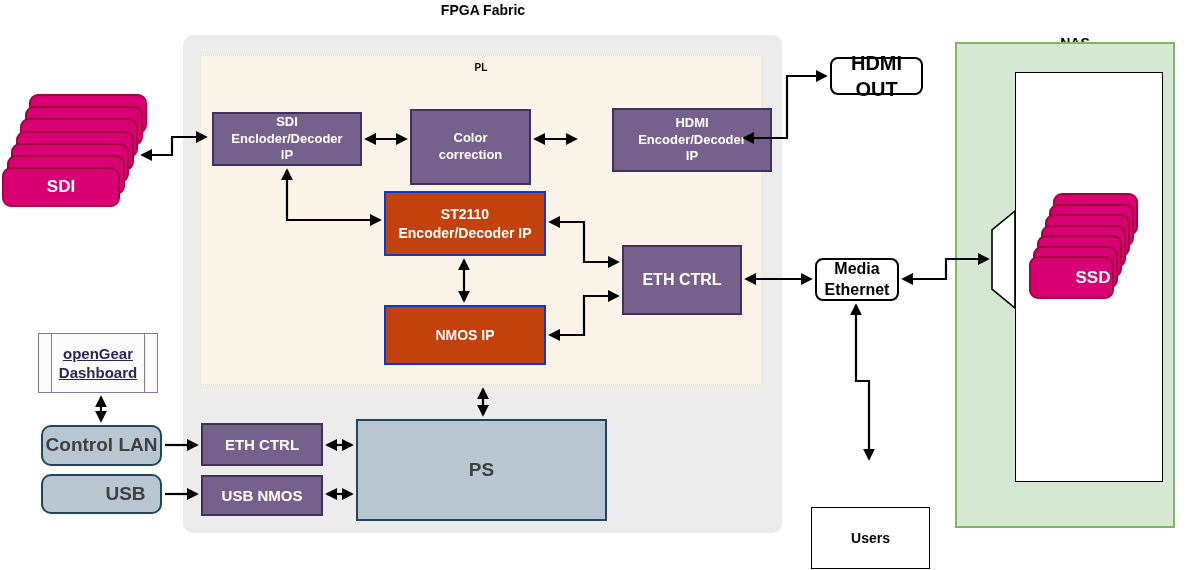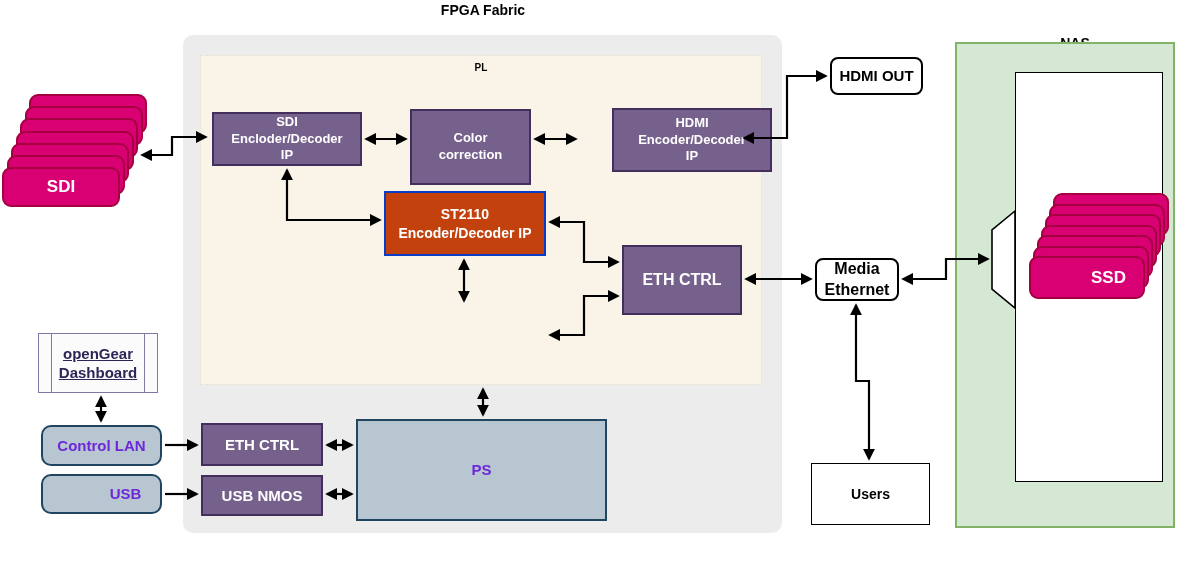--- a/index.html
+++ b/index.html
@@ -11,35 +11,35 @@
   .fabric{left:183px;top:35px;width:599px;height:498px;background:#ececec;border-radius:10px;}
   .pl{left:200px;top:55px;width:562px;height:330px;background:#f9f4e7;border:1px dotted #e4ddc8;}
   .pl-label{left:200px;top:62px;width:562px;font-size:10px;color:#000;}
   .nas{left:955px;top:42px;width:220px;height:486px;background:#d5e8d4;border:2px solid #82b366;}
   .nas-inner{left:1015px;top:72px;width:148px;height:410px;background:#fff;border:1.5px solid #000;}
   
   .blk{position:absolute;box-sizing:border-box;display:flex;align-items:center;justify-content:center;
        font-weight:bold;text-align:center;white-space:pre-line;line-height:1.3;}
   .purple{background:#76618c;border:2.5px solid #432f5b;color:#fff;font-size:13px;}
   .blue{background:#c2410c;border:2px solid #0a3bc6;color:#fff;font-size:14px;}
-  .steel{background:#b7c6d1;border:2.5px solid #20455e;color:#6d28d9;font-size:15px;}
+  .steel{background:#b7c6d1;border:2.5px solid #20455e;color:#404040;font-size:19px;}
   .rounded{border-radius:10px;}
   .plain{background:#fff;border:2px solid #000;color:#000;}
-  .thin{border-width:1.5px;}
+  .thin{border-width:1.5px;margin-top:44px;}
   
   .opengear{left:38px;top:333px;width:120px;height:60px;background:#fbfbfb;border:1.3px solid #8577a5;
             color:#2d2556;font-size:15px;text-decoration:underline;}
   .opengear::before,.opengear::after{content:"";position:absolute;top:0;bottom:0;width:0;
             border-left:1.3px solid #8577a5;}
   .opengear::before{left:12px;} .opengear::after{right:12px;}
   
   .card{position:absolute;box-sizing:border-box;width:118px;height:40px;background:#d80073;
         border:2px solid #a50040;border-radius:9px;display:flex;align-items:center;justify-content:center;
         color:#fff;font-weight:bold;font-size:17px;}
-  .ssd .card{width:116px;height:43px;padding-left:43px;}
+  .ssd .card{width:85px;height:43px;padding-left:43px;}
   
   svg.wires{position:absolute;left:0;top:0;width:1190px;height:570px;pointer-events:none;z-index:9;}
 </style>
 </head>
 <body>
 
 <div class="canvas">
 
   <div class="title" style="left:383px;top:2px;width:200px;">FPGA Fabric</div>
   <div class="title" style="left:1005px;top:12px;width:140px;margin-top:23px;">NAS</div>
@@ -77,23 +77,24 @@
   <div class="blk purple" style="left:212px;top:112px;width:150px;height:54px;">SDI
 Encloder/Decoder
 IP</div>
   <div class="blk purple" style="left:410px;top:109px;width:121px;height:76px;">Color
 correction</div>
   <div class="blk purple" style="left:612px;top:108px;width:160px;height:64px;">HDMI
 Encoder/Decoder
 IP</div>
   <div class="blk blue" style="left:384px;top:191px;width:162px;height:65px;">ST2110
 Encoder/Decoder IP</div>
+  <div class="blk blue" style="left:384px;top:305px;width:162px;height:60px;">NMOS IP</div>
   <div class="blk purple" style="left:622px;top:245px;width:120px;height:70px;font-size:16px;">ETH CTRL</div>
 
-  <div class="blk plain rounded" style="left:830px;top:57px;width:93px;height:38px;font-size:15px;border-radius:8px;">HDMI OUT</div>
+  <div class="blk plain rounded" style="left:830px;top:57px;width:93px;height:38px;font-size:20px;border-radius:8px;">HDMI OUT</div>
   <div class="blk plain rounded" style="left:815px;top:258px;width:84px;height:43px;font-size:16px;border-radius:8px;">Media
 Ethernet</div>
   <div class="blk plain thin" style="left:811px;top:463px;width:119px;height:62px;font-size:14px;">Users</div>
 
   <div class="blk opengear">openGear
 Dashboard</div>
   <div class="blk steel rounded" style="left:41px;top:425px;width:121px;height:41px;">Control LAN</div>
   <div class="blk steel rounded" style="left:41px;top:474px;width:121px;height:40px;padding-left:48px;">USB</div>
   <div class="blk purple" style="left:201px;top:423px;width:122px;height:43px;font-size:15px;">ETH CTRL</div>
   <div class="blk purple" style="left:201px;top:475px;width:122px;height:41px;font-size:15px;">USB NMOS</div>

